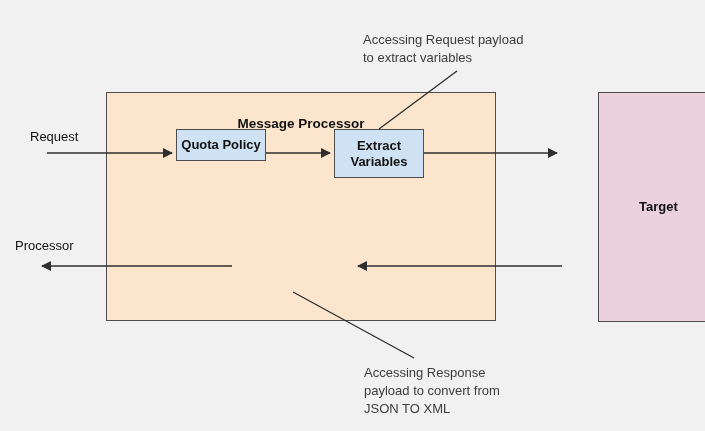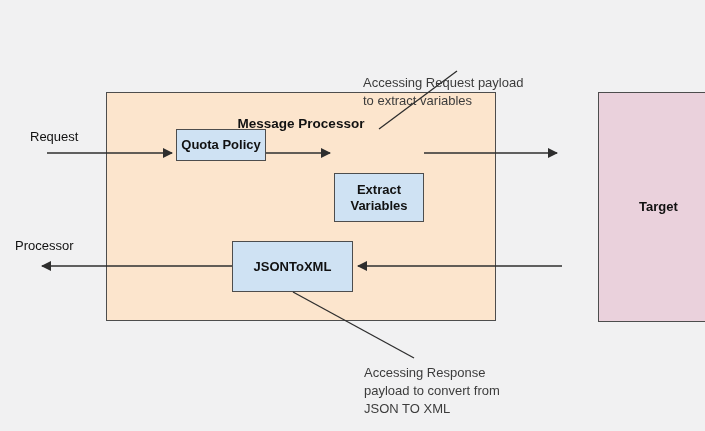--- a/index.html
+++ b/index.html
@@ -70,21 +70,21 @@
   }
   #request-label { left: 30px; top: 129px; }
   #response-label { left: 15px; top: 238px; }
   .annotation {
     position: absolute;
     font-size: 13px;
     line-height: 18px;
     color: #3c3c3c;
     white-space: pre-line;
   }
-  #annotation-request { left: 363px; top: 31px; margin-top: 43px; }
+  #annotation-request { left: 363px; top: 31px; }
   #annotation-response { left: 364px; top: 364px; }
   #arrow-layer {
     position: absolute;
     left: 0; top: 0;
     width: 705px; height: 431px;
     pointer-events: none;
   }
   #arrow-layer line { stroke: #2e2e2e; stroke-width: 1.3px; }
 </style>
 </head>
@@ -97,27 +97,24 @@
   </div>
 
   <div class="node" id="target-box" style="background-color: rgb(234, 209, 220); margin-left: 36px;">
     <div class="node-label">Target</div>
   </div>
 
   <div class="node" id="quota-box" style="background-color: rgb(207, 226, 243);">
     <div class="node-label">Quota Policy</div>
   </div>
 
-  <div class="node" id="extract-box" style="background-color: rgb(207, 226, 243); margin-top: 44px;">
+  <div class="node" id="extract-box" style="background-color: rgb(207, 226, 243);">
     <div class="node-label">Extract Variables</div>
   </div>
 
-  <div class="node" id="jsontoxml-box" style="background-color: rgb(207, 226, 243);">
-    <div class="node-label">JSONToXML</div>
-  </div>
 
   <div class="flow-label" id="request-label">Request</div>
 
   <div class="flow-label" id="response-label">Processor</div>
 
   <div class="annotation" id="annotation-request">Accessing Request payload
 to extract variables</div>
 
   <div class="annotation" id="annotation-response">Accessing Response
 payload to convert from

